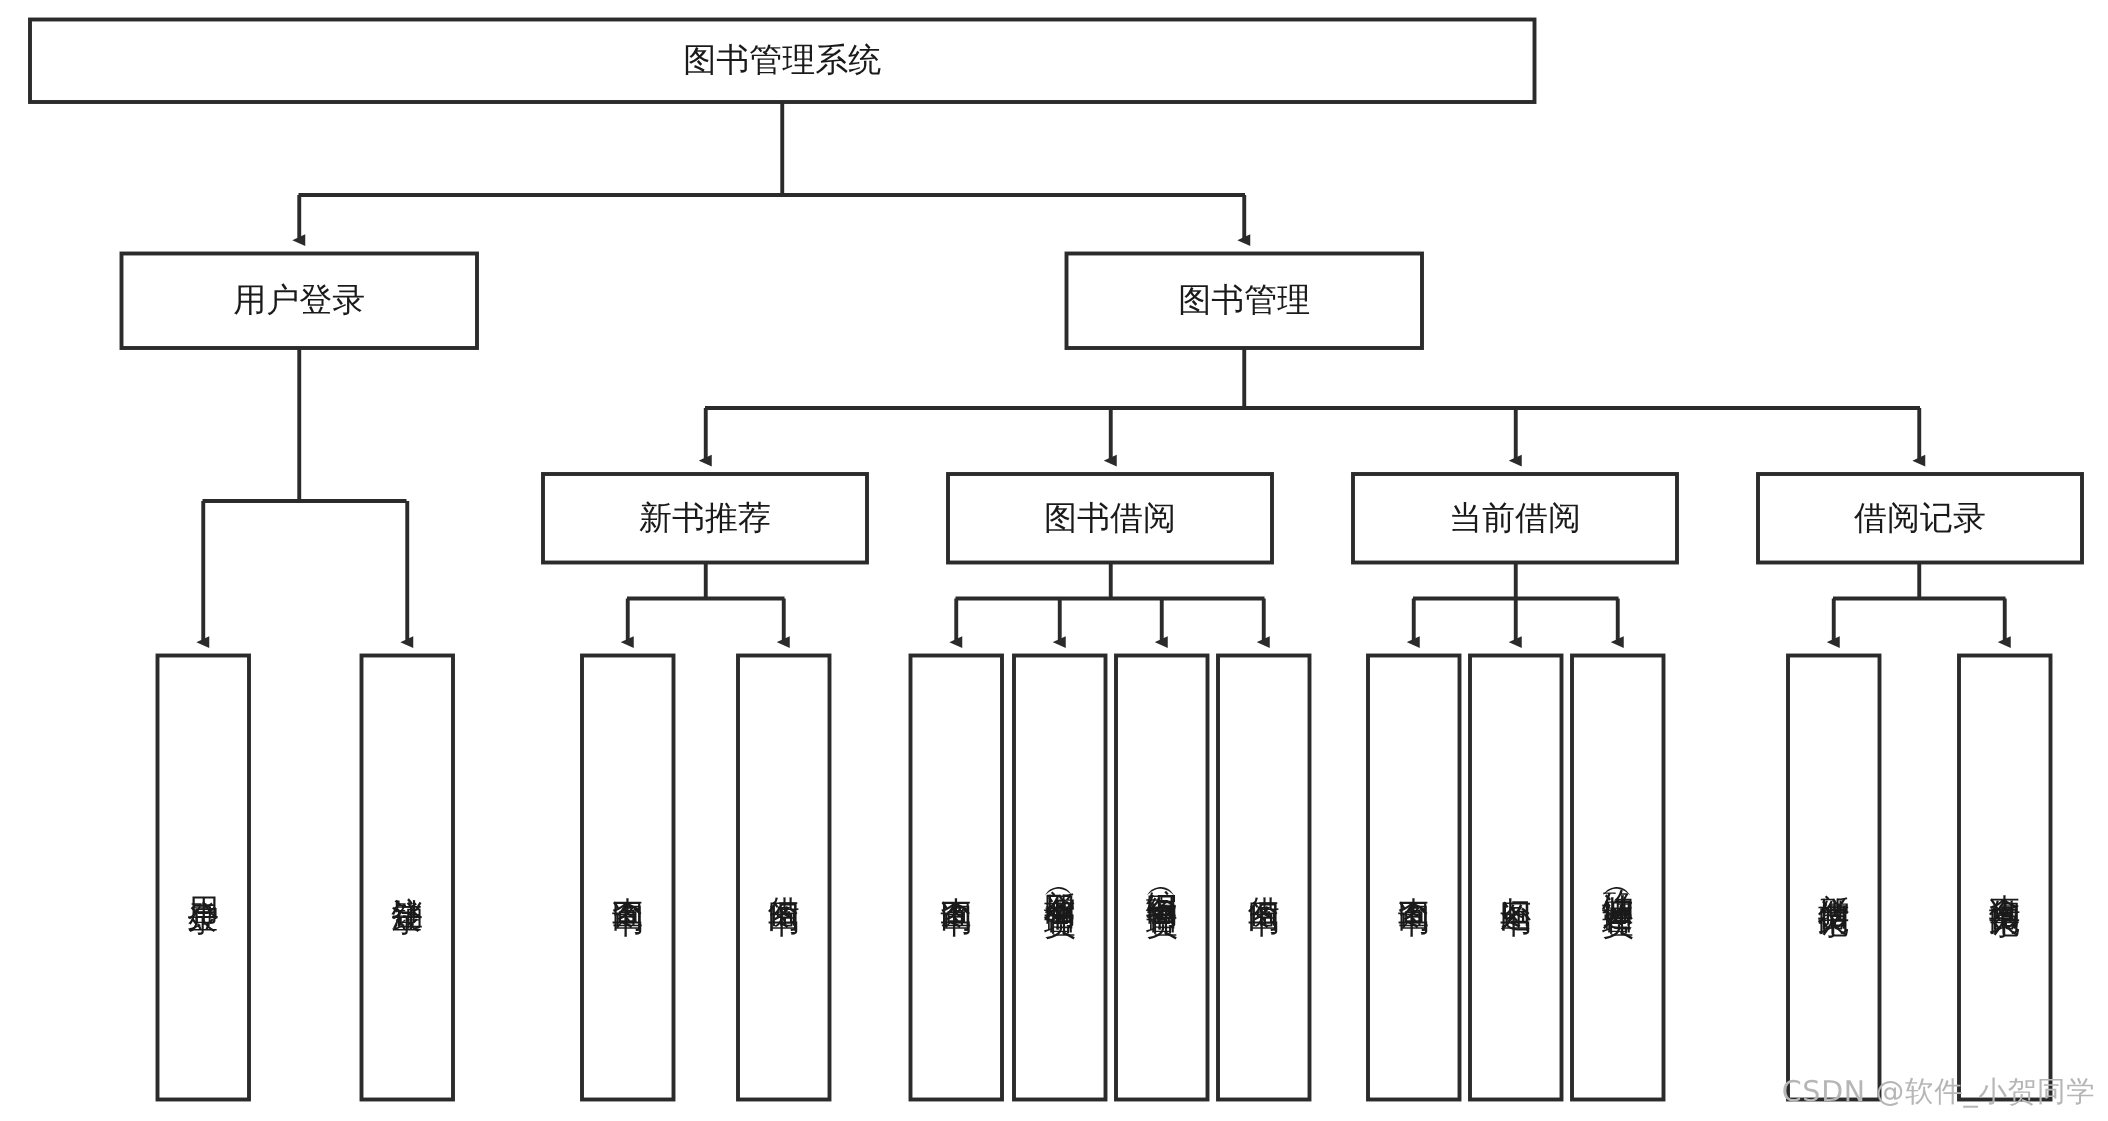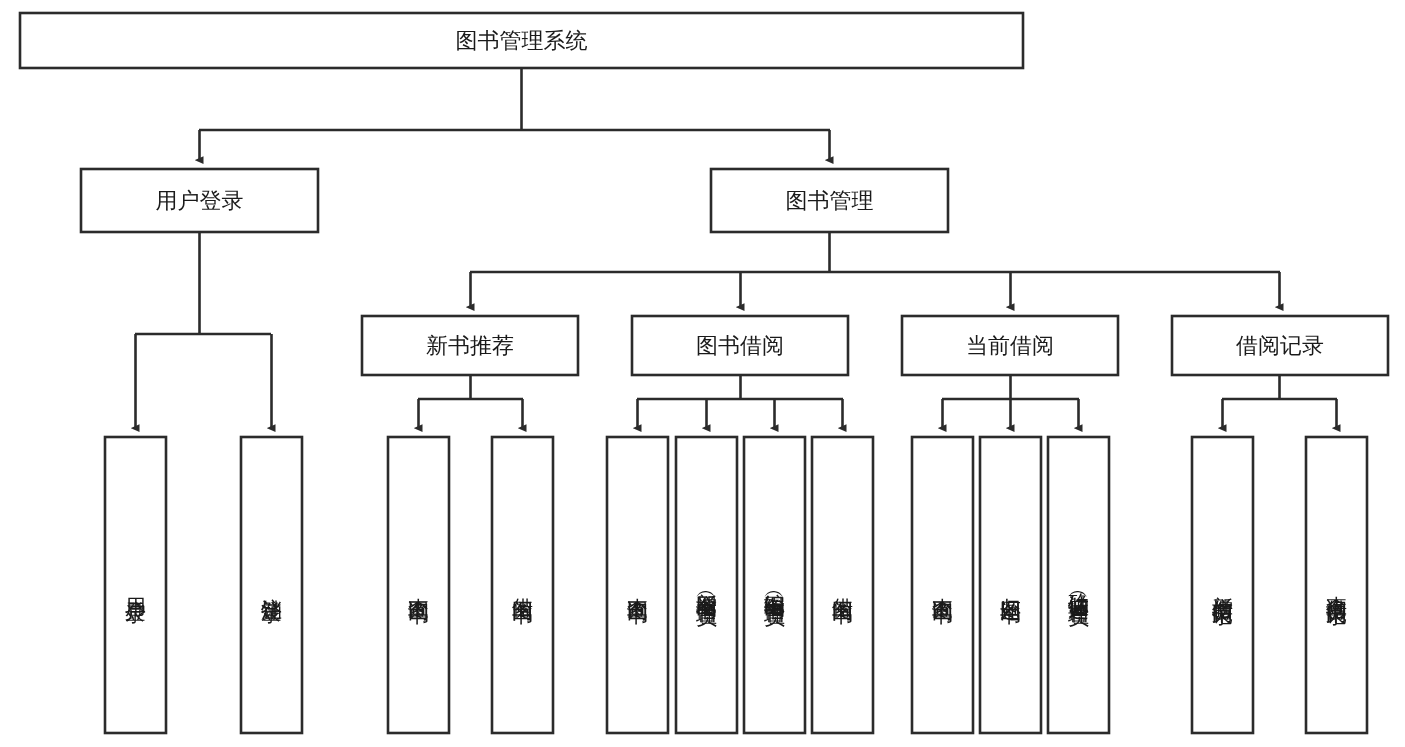--- a/index.html
+++ b/index.html
@@ -220,14 +220,15 @@
   <div class="leaf-label-wrap" style="left:744px; top:437px; width:61px; height:296px;">编辑图书（管理员）</div>
   <div class="leaf-label-wrap" style="left:812px; top:437px; width:61px; height:296px;">借阅图书</div>
 
   <div class="leaf-label-wrap" style="left:912px; top:437px; width:61px; height:296px;">查询图书</div>
   <div class="leaf-label-wrap" style="left:980px; top:437px; width:61px; height:296px;">归还图书</div>
   <div class="leaf-label-wrap" style="left:1048px; top:437px; width:61px; height:296px;">确认归还（管理员）</div>
 
   <div class="leaf-label-wrap" style="left:1192px; top:437px; width:61px; height:296px;">新增借阅记录</div>
   <div class="leaf-label-wrap" style="left:1306px; top:437px; width:61px; height:296px;">查询借阅记录</div>
 
+  <div class="watermark">CSDN @软件_小贺同学</div>
 
 </div>
 
 </body></html>

